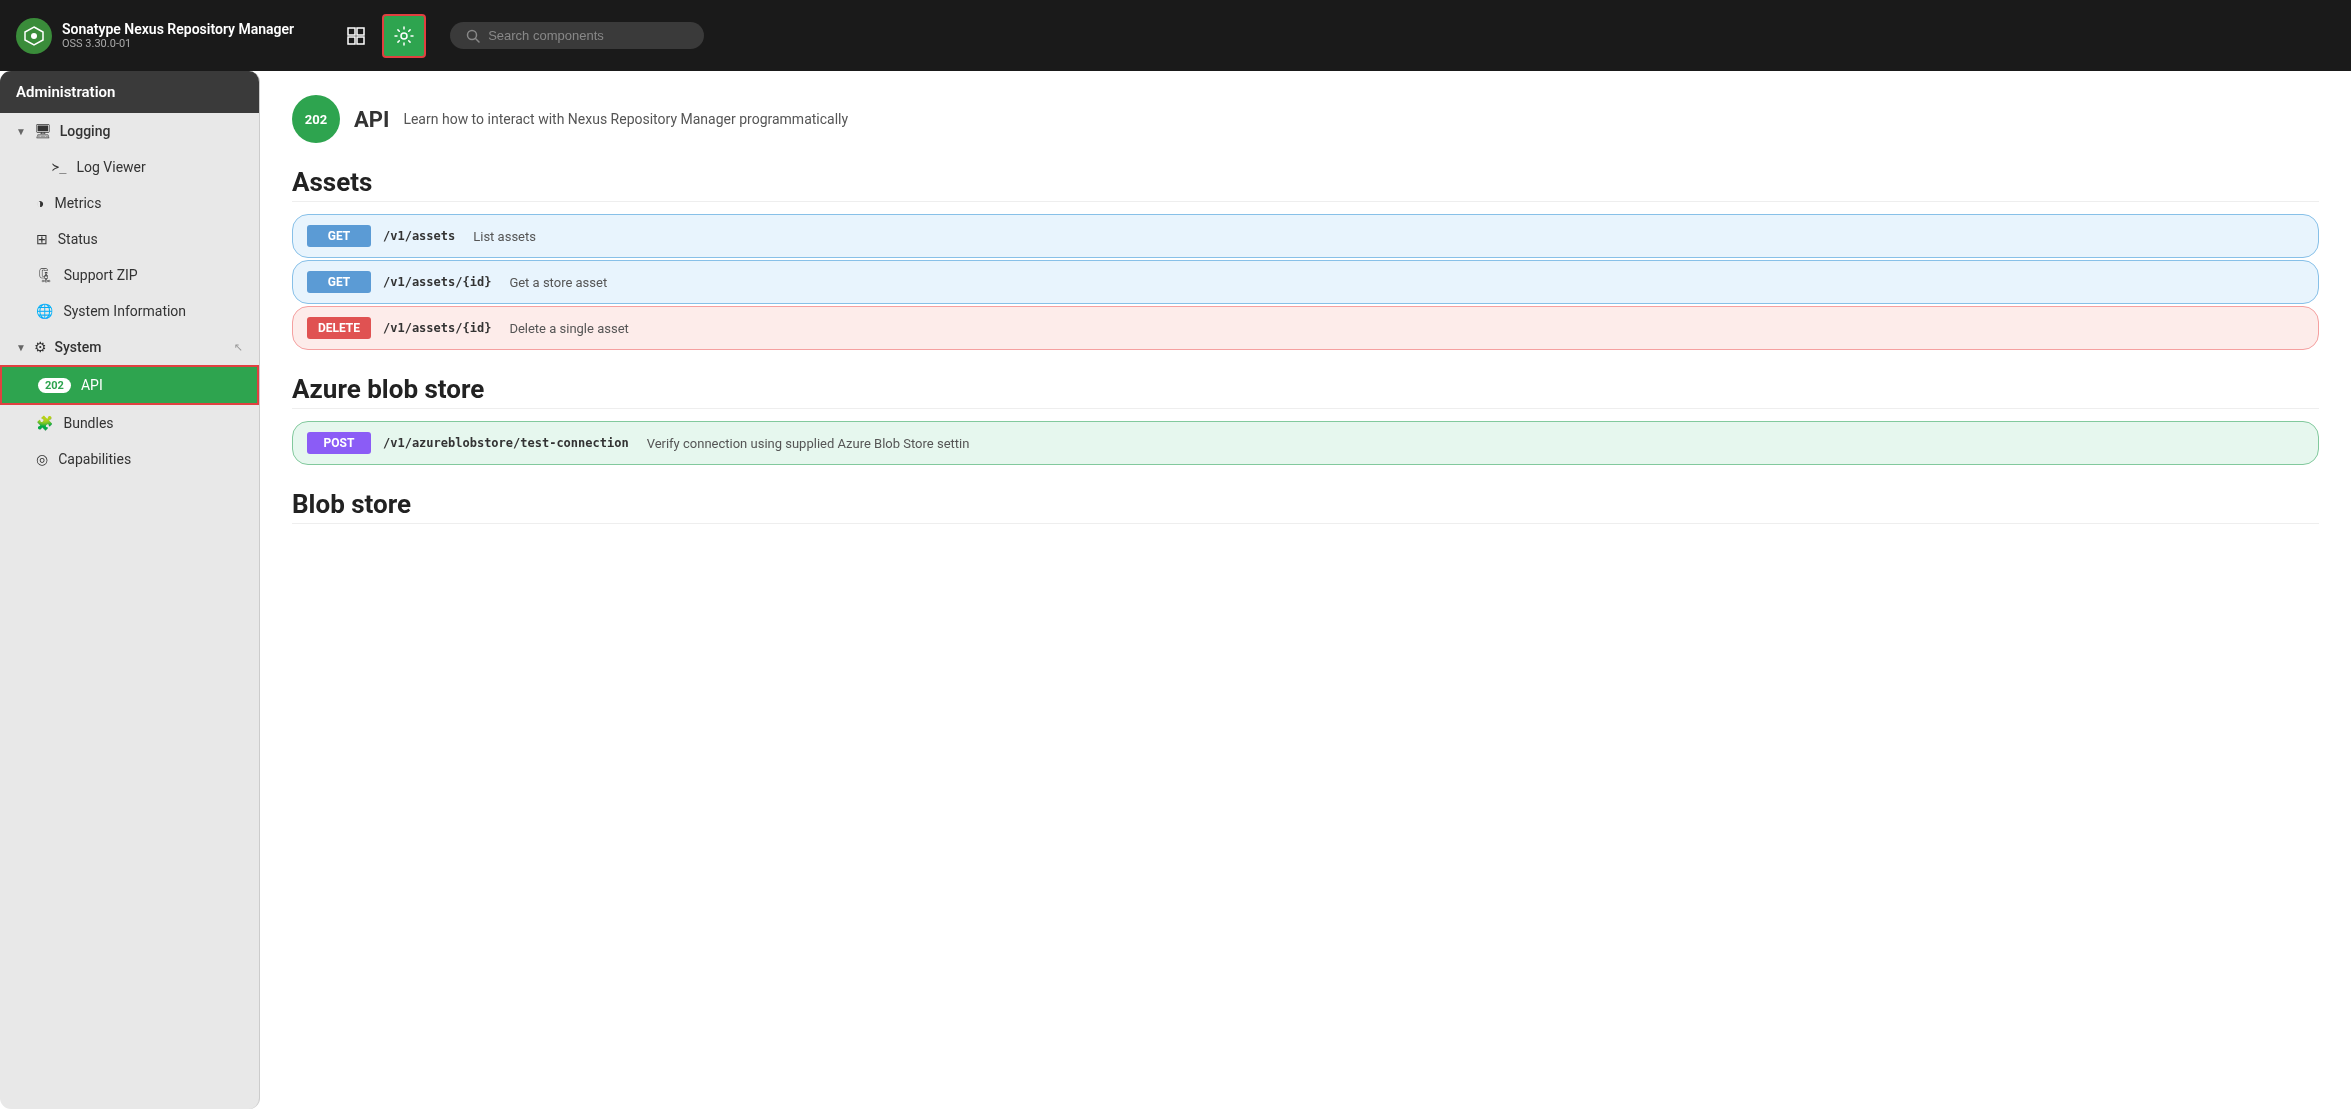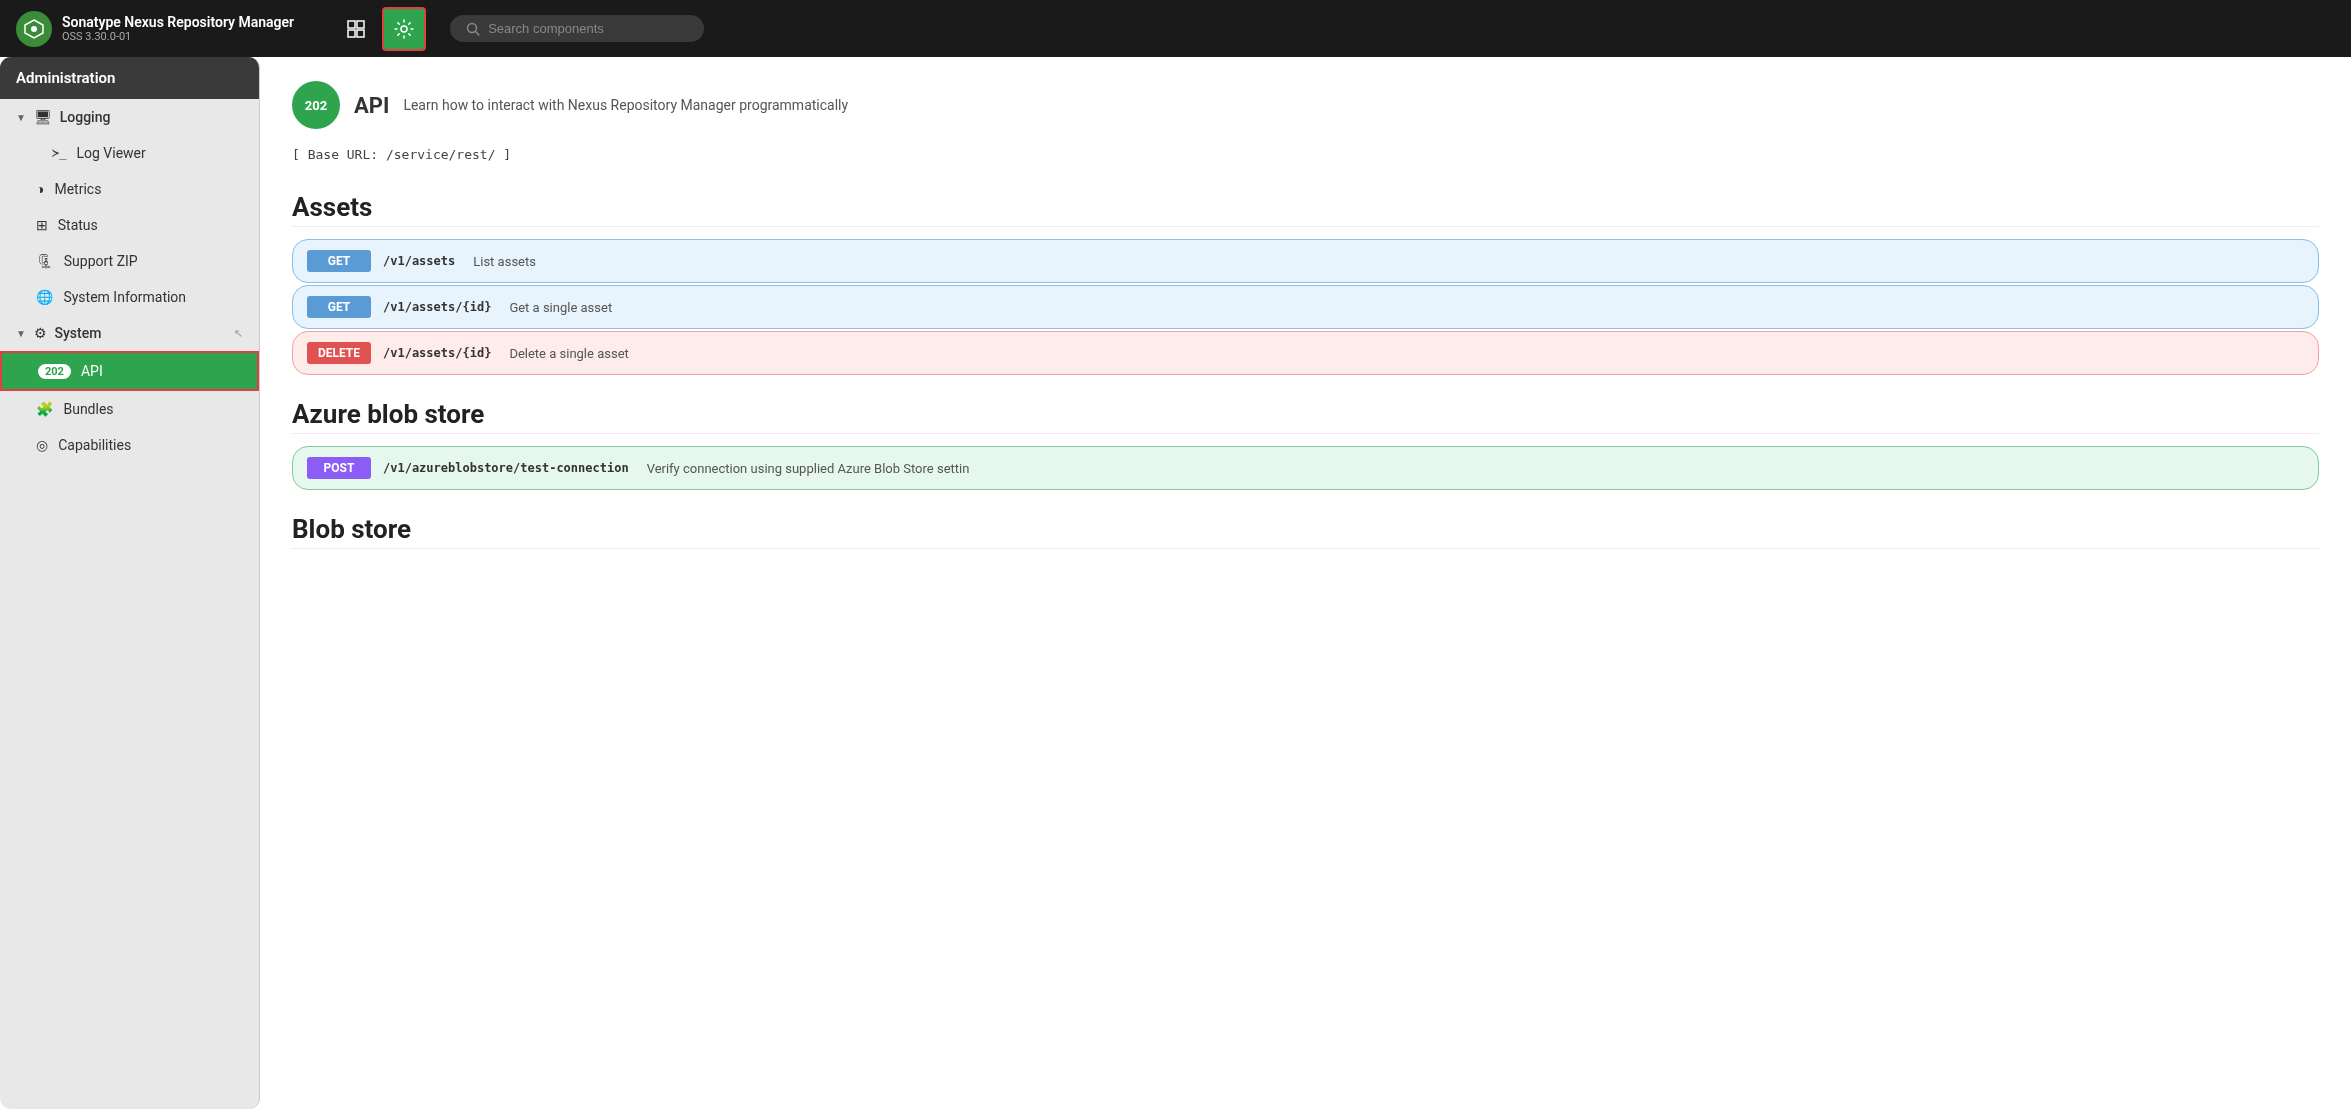--- a/index.html
+++ b/index.html
@@ -3,21 +3,21 @@
   <meta charset="utf-8">
   <style>
     * { margin: 0; padding: 0; box-sizing: border-box; }
     body { font-family: -apple-system, BlinkMacSystemFont, 'Segoe UI', Roboto, sans-serif; display: flex; flex-direction: column; height: 100vh; overflow: hidden; }
 
     
     .header {
       background: #1a1a1a;
       display: flex;
       align-items: center;
-      height: 57px;
+      height: 71px;
       padding: 0 16px;
       gap: 16px;
       flex-shrink: 0;
     }
     .header-logo {
       display: flex;
       align-items: center;
       gap: 10px;
     }
     .logo-icon {
@@ -357,34 +357,33 @@
   </aside>
 
   <main class="content">
 
     <div class="api-page-header">
       <div class="api-badge">202</div>
       <span class="api-title">API</span>
       <span class="api-description">Learn how to interact with Nexus Repository Manager programmatically</span>
     </div>
 
-    <div class="base-url">[ Base URL: /service/rest/ ]</div>
 
     <div class="section-title">Assets</div>
 
     <div class="endpoint-row get-row">
       <span class="method-badge get">GET</span>
       <span class="endpoint-path">/v1/assets</span>
       <span class="endpoint-desc">List assets</span>
     </div>
 
     <div class="endpoint-row get-row">
       <span class="method-badge get">GET</span>
       <span class="endpoint-path">/v1/assets/{id}</span>
-      <span class="endpoint-desc">Get a single asset</span>
+      <span class="endpoint-desc">Get a store asset</span>
     </div>
 
     <div class="endpoint-row delete-row">
       <span class="method-badge delete">DELETE</span>
       <span class="endpoint-path">/v1/assets/{id}</span>
       <span class="endpoint-desc">Delete a single asset</span>
     </div>
 
     <div class="section-title">Azure blob store</div>
 

